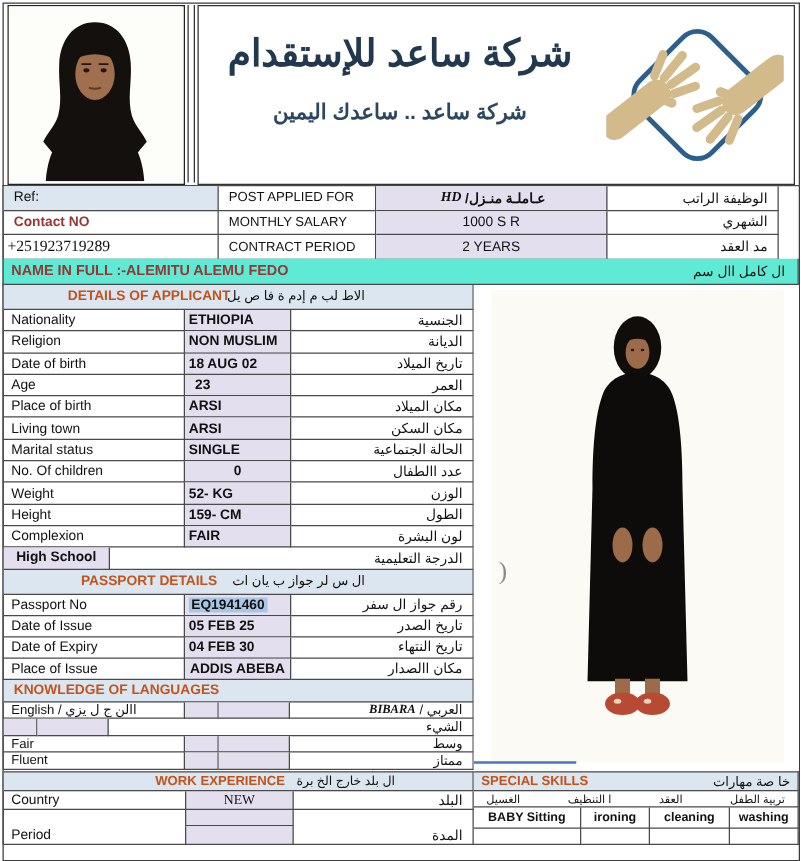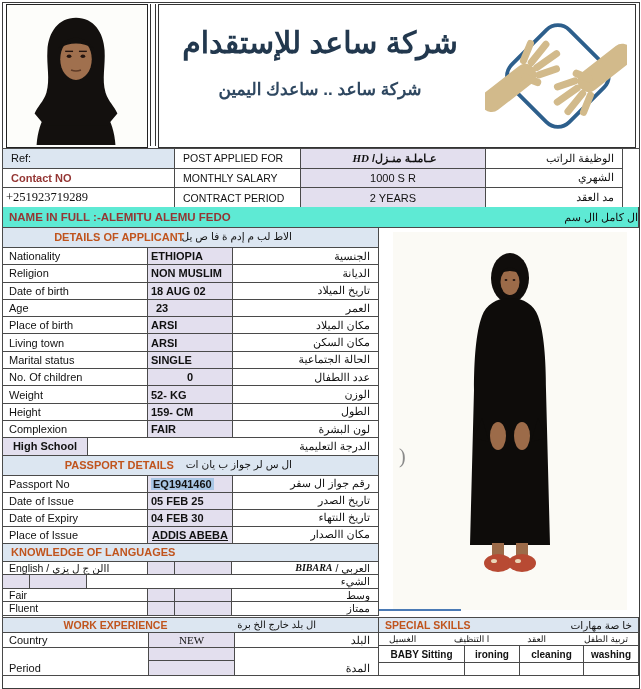--- a/index.html
+++ b/index.html
@@ -39,21 +39,21 @@
   .t-c1{width:172px;padding-left:8px;}
   .t-c2{width:126px;padding-left:8px;font-size:10.5px;}
   .t-c3{width:185px;}
   .t-c4{width:137px;}
 
   
   #nameRow{position:absolute;left:2px;top:207px;width:637px;height:21px;display:flex;
         box-sizing:border-box;border-left:1px solid #4a4a4a;border-right:1px solid #4a4a4a;
         border-bottom:1px solid #4a4a4a;background:#5eead4;align-items:center;}
   #nameRow .en{flex:1;padding-left:6px;font-size:11.5px;}
-  #nameRow .arr{direction:rtl;font-size:11px;}
+  #nameRow .arr{padding-right:10px;direction:rtl;font-size:11px;}
 
   
   #leftStack{position:absolute;left:2px;top:228px;width:377px;border-left:1px solid #4a4a4a;box-sizing:border-box;}
   .sec-hdr{position:relative;height:20px;background:#dce6f1;border-right:1px solid #4a4a4a;
         border-bottom:1px solid #4a4a4a;box-sizing:border-box;}
   .sec-hdr .t{position:absolute;left:0;width:62%;text-align:center;top:3px;}
   .sec-hdr .a{position:absolute;right:86px;top:2px;direction:rtl;font-size:10.5px;}
   .drow{display:flex;height:17.3px;}
   .d-c1{width:145px;padding-left:6px;}
   .d-c2{width:85px;padding-left:3px;font-weight:bold;}
@@ -262,21 +262,21 @@
       <div class="cell d-c2 lav">05 FEB 25</div>
       <div class="cell d-c3 ar">تاريخ الصدر</div>
     </div>
     <div class="drow" style="height:17px;">
       <div class="cell d-c1">Date of Expiry</div>
       <div class="cell d-c2 lav">04 FEB 30</div>
       <div class="cell d-c3 ar">تاريخ النتهاء</div>
     </div>
     <div class="drow" style="height:17px;">
       <div class="cell d-c1">Place of Issue</div>
-      <div class="cell d-c2 lav ctr" style="padding-left:0;text-decoration:underline;">ADDIS ABEBA</div>
+      <div class="cell d-c2 lav ctr" style="padding-left:0;">ADDIS ABEBA</div>
       <div class="cell d-c3 ar">مكان االصدار</div>
     </div>
 
     <div class="lang-hdr">
       <span class="sec-title">KNOWLEDGE OF LANGUAGES</span>
     </div>
     <div class="lrow">
       <div class="cell l-c1">English / االن ج ل يزي</div>
       <div class="cell l-c2 lav"></div>
       <div class="cell l-c3 lav"></div>
@@ -324,21 +324,21 @@
       <ellipse cx="143" cy="335" rx="14" ry="9" fill="#b84a33"></ellipse>
       <ellipse cx="115" cy="333" rx="3" ry="2" fill="#e9d6b8"></ellipse>
       <ellipse cx="139" cy="333" rx="3" ry="2" fill="#e9d6b8"></ellipse>
       <text x="20" y="235" font-size="20" fill="#8a8a8a" font-family="Liberation Serif, serif">)</text>
       <rect x="0" y="381" width="82" height="2" fill="#4a7ab5"></rect>
     </svg>
   </div>
 
   <div id="workBand">
     <div class="w-hdr">
-      <span class="t sec-title" style="font-size:10.5px;">WORK EXPERIENCE</span>
+      <span class="t sec-title" style="font-size:10.5px;text-align:right;">WORK EXPERIENCE</span>
       <span class="a">ال بلد خارج الخ برة</span>
     </div>
     <div class="wrow" style="height:15px;">
       <div class="cell w-c1" style="border-right:none;">Country</div>
       <div class="cell w-c2 lav ctr serif">NEW</div>
       <div class="cell w-c3 ar">البلد</div>
     </div>
     <div class="wrow" style="height:13px;">
       <div class="cell w-c1" style="border-right:none;border-bottom:none;"></div>
       <div class="cell w-c2 lav"></div>

